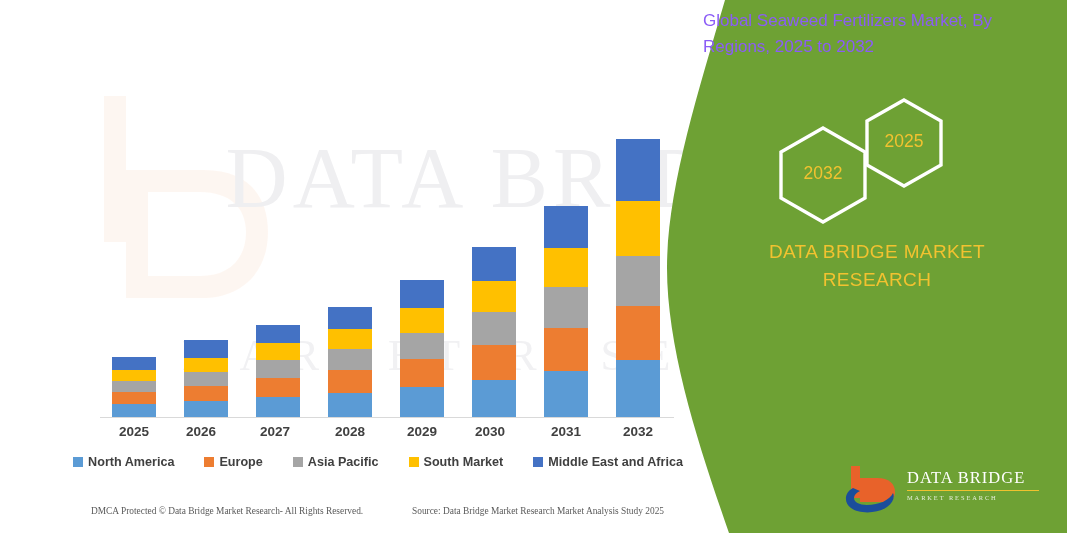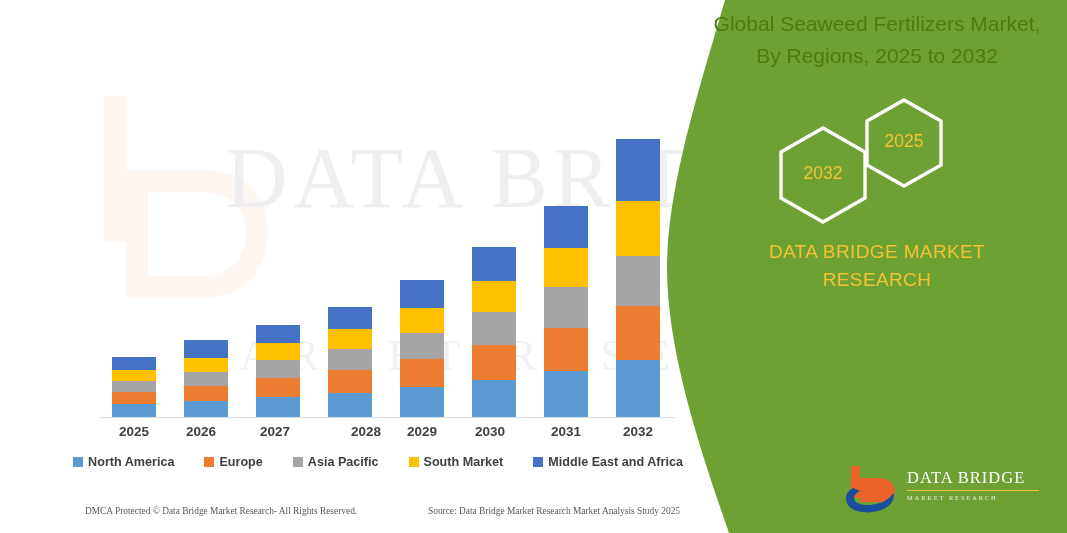--- a/index.html
+++ b/index.html
@@ -53,29 +53,29 @@
   }
   .lg-item{display:flex;align-items:center;gap:5px;}
   .lg-sw{width:10px;height:10px;display:block;}
   .lg-tx{font-size:12.6px;font-weight:bold;color:#404040;white-space:nowrap;}
 
   
   .footer{
     position:absolute;left:0;top:506px;width:690px;height:22px;z-index:3;
     font-family:"Liberation Serif", serif;font-size:9.4px;color:#5a5a5a;
   }
-  .f-left{position:absolute;left:85px;top:0;white-space:nowrap;}
-  .f-right{position:absolute;left:428px;top:0;white-space:nowrap;}
+  .f-left{position:absolute;left:91px;top:0;white-space:nowrap;}
+  .f-right{position:absolute;left:412px;top:0;white-space:nowrap;}
 
   
   .green-panel{position:absolute;right:0;top:0;width:400px;height:533px;z-index:5;}
   .gp-svg{position:absolute;inset:0;}
   .gp-title{
     position:absolute;left:36px;top:8px;width:348px;
-    text-align:center;color:#4d7c0f;font-size:21px;line-height:1.5;font-weight:400;
+    color:#8b5cf6;font-size:17px;line-height:1.5;font-weight:400;
   }
   .gp-wm{
     position:absolute;left:-38px;top:128px;width:300px;
     font-family:"Liberation Serif", serif;font-size:86px;color:#ffffff;opacity:.12;
     letter-spacing:.06em;pointer-events:none;
   }
   .hexes{position:absolute;left:90px;top:95px;width:300px;height:130px;}
   .hex{position:absolute;}
   .hex-lbl{
     position:absolute;width:100%;text-align:center;
@@ -166,21 +166,21 @@
           <div class="seg" style="height: 54px; background: rgb(237, 125, 49);"></div>
           <div class="seg" style="height: 57px; background: rgb(91, 155, 213);"></div>
         </div>
       </div>
   </div>
 
   <div class="xlabels" id="xlabels">
       <div class="xlab" style="left: 34px;">2025</div>
       <div class="xlab" style="left: 101px;">2026</div>
       <div class="xlab" style="left: 175px;">2027</div>
-      <div class="xlab" style="left: 250px; margin-left: 16px;">2028</div>
+      <div class="xlab" style="left: 250px;">2028</div>
       <div class="xlab" style="left: 322px;">2029</div>
       <div class="xlab" style="left: 390px;">2030</div>
       <div class="xlab" style="left: 466px;">2031</div>
       <div class="xlab" style="left: 538px;">2032</div>
     </div>
 
   <div class="legend" id="legend">
       <div class="lg-item">
         <span class="lg-sw" style="background: rgb(91, 155, 213);"></span>
         <span class="lg-tx">North America</span>

